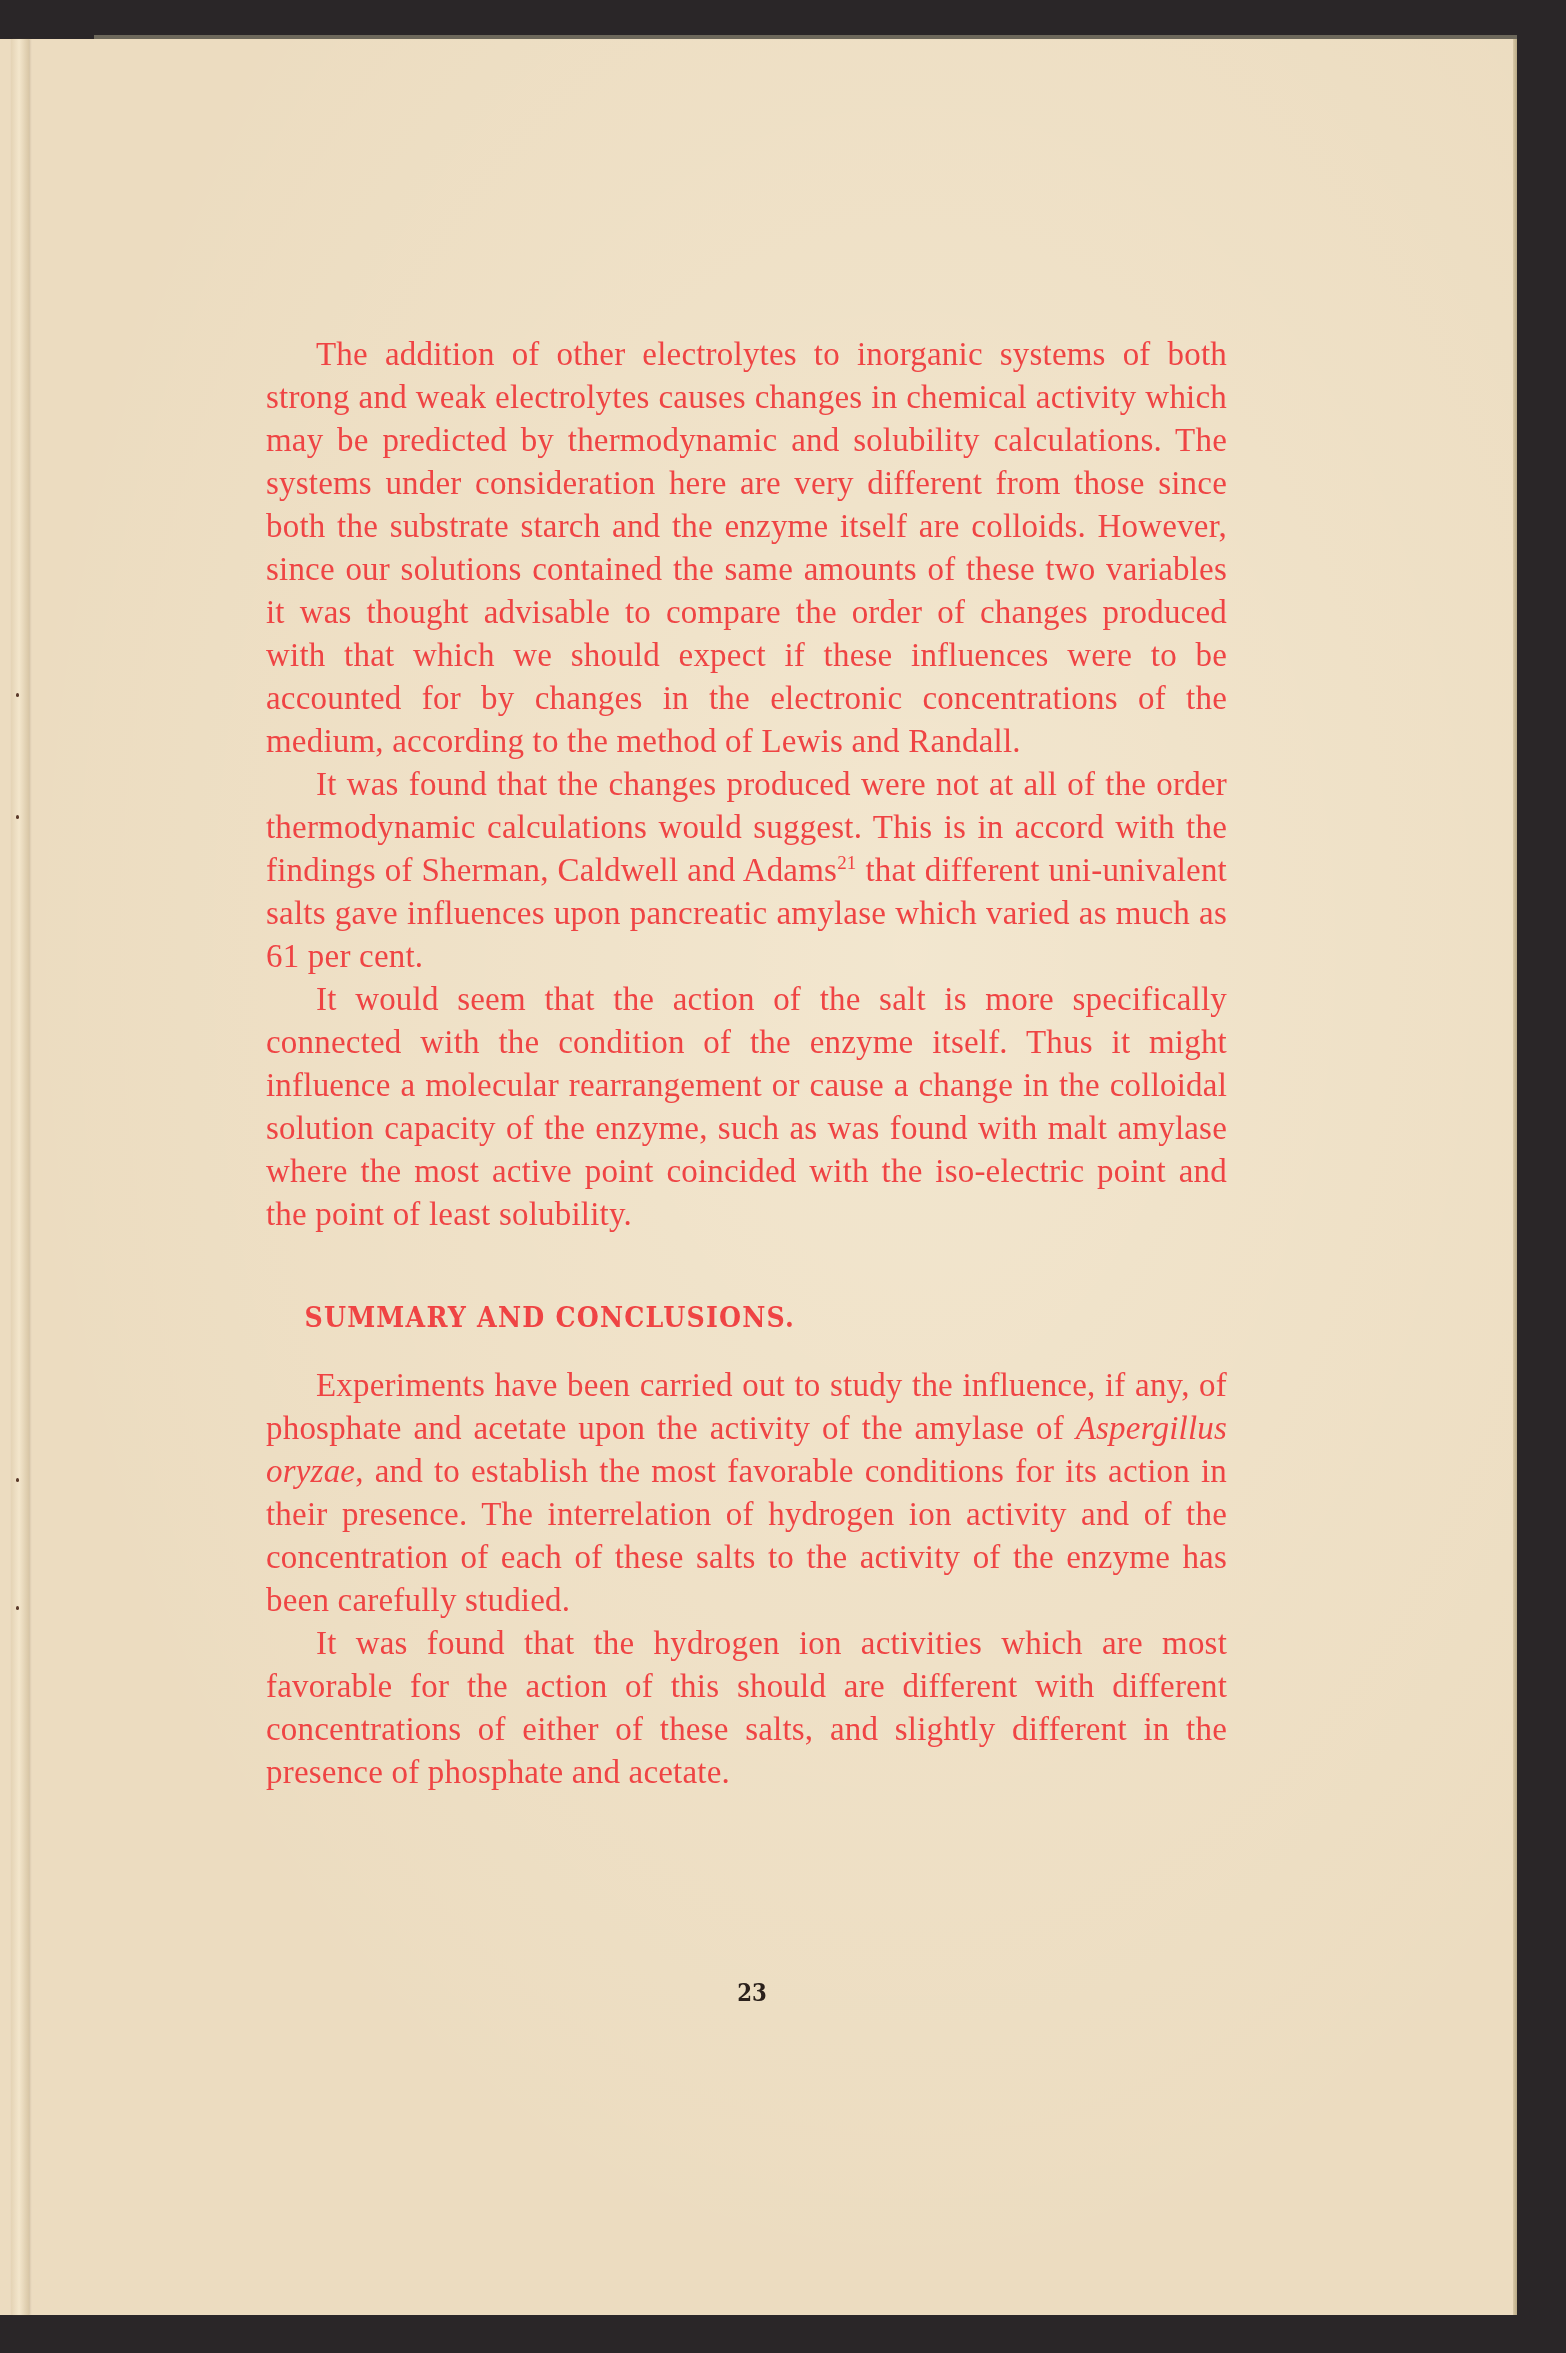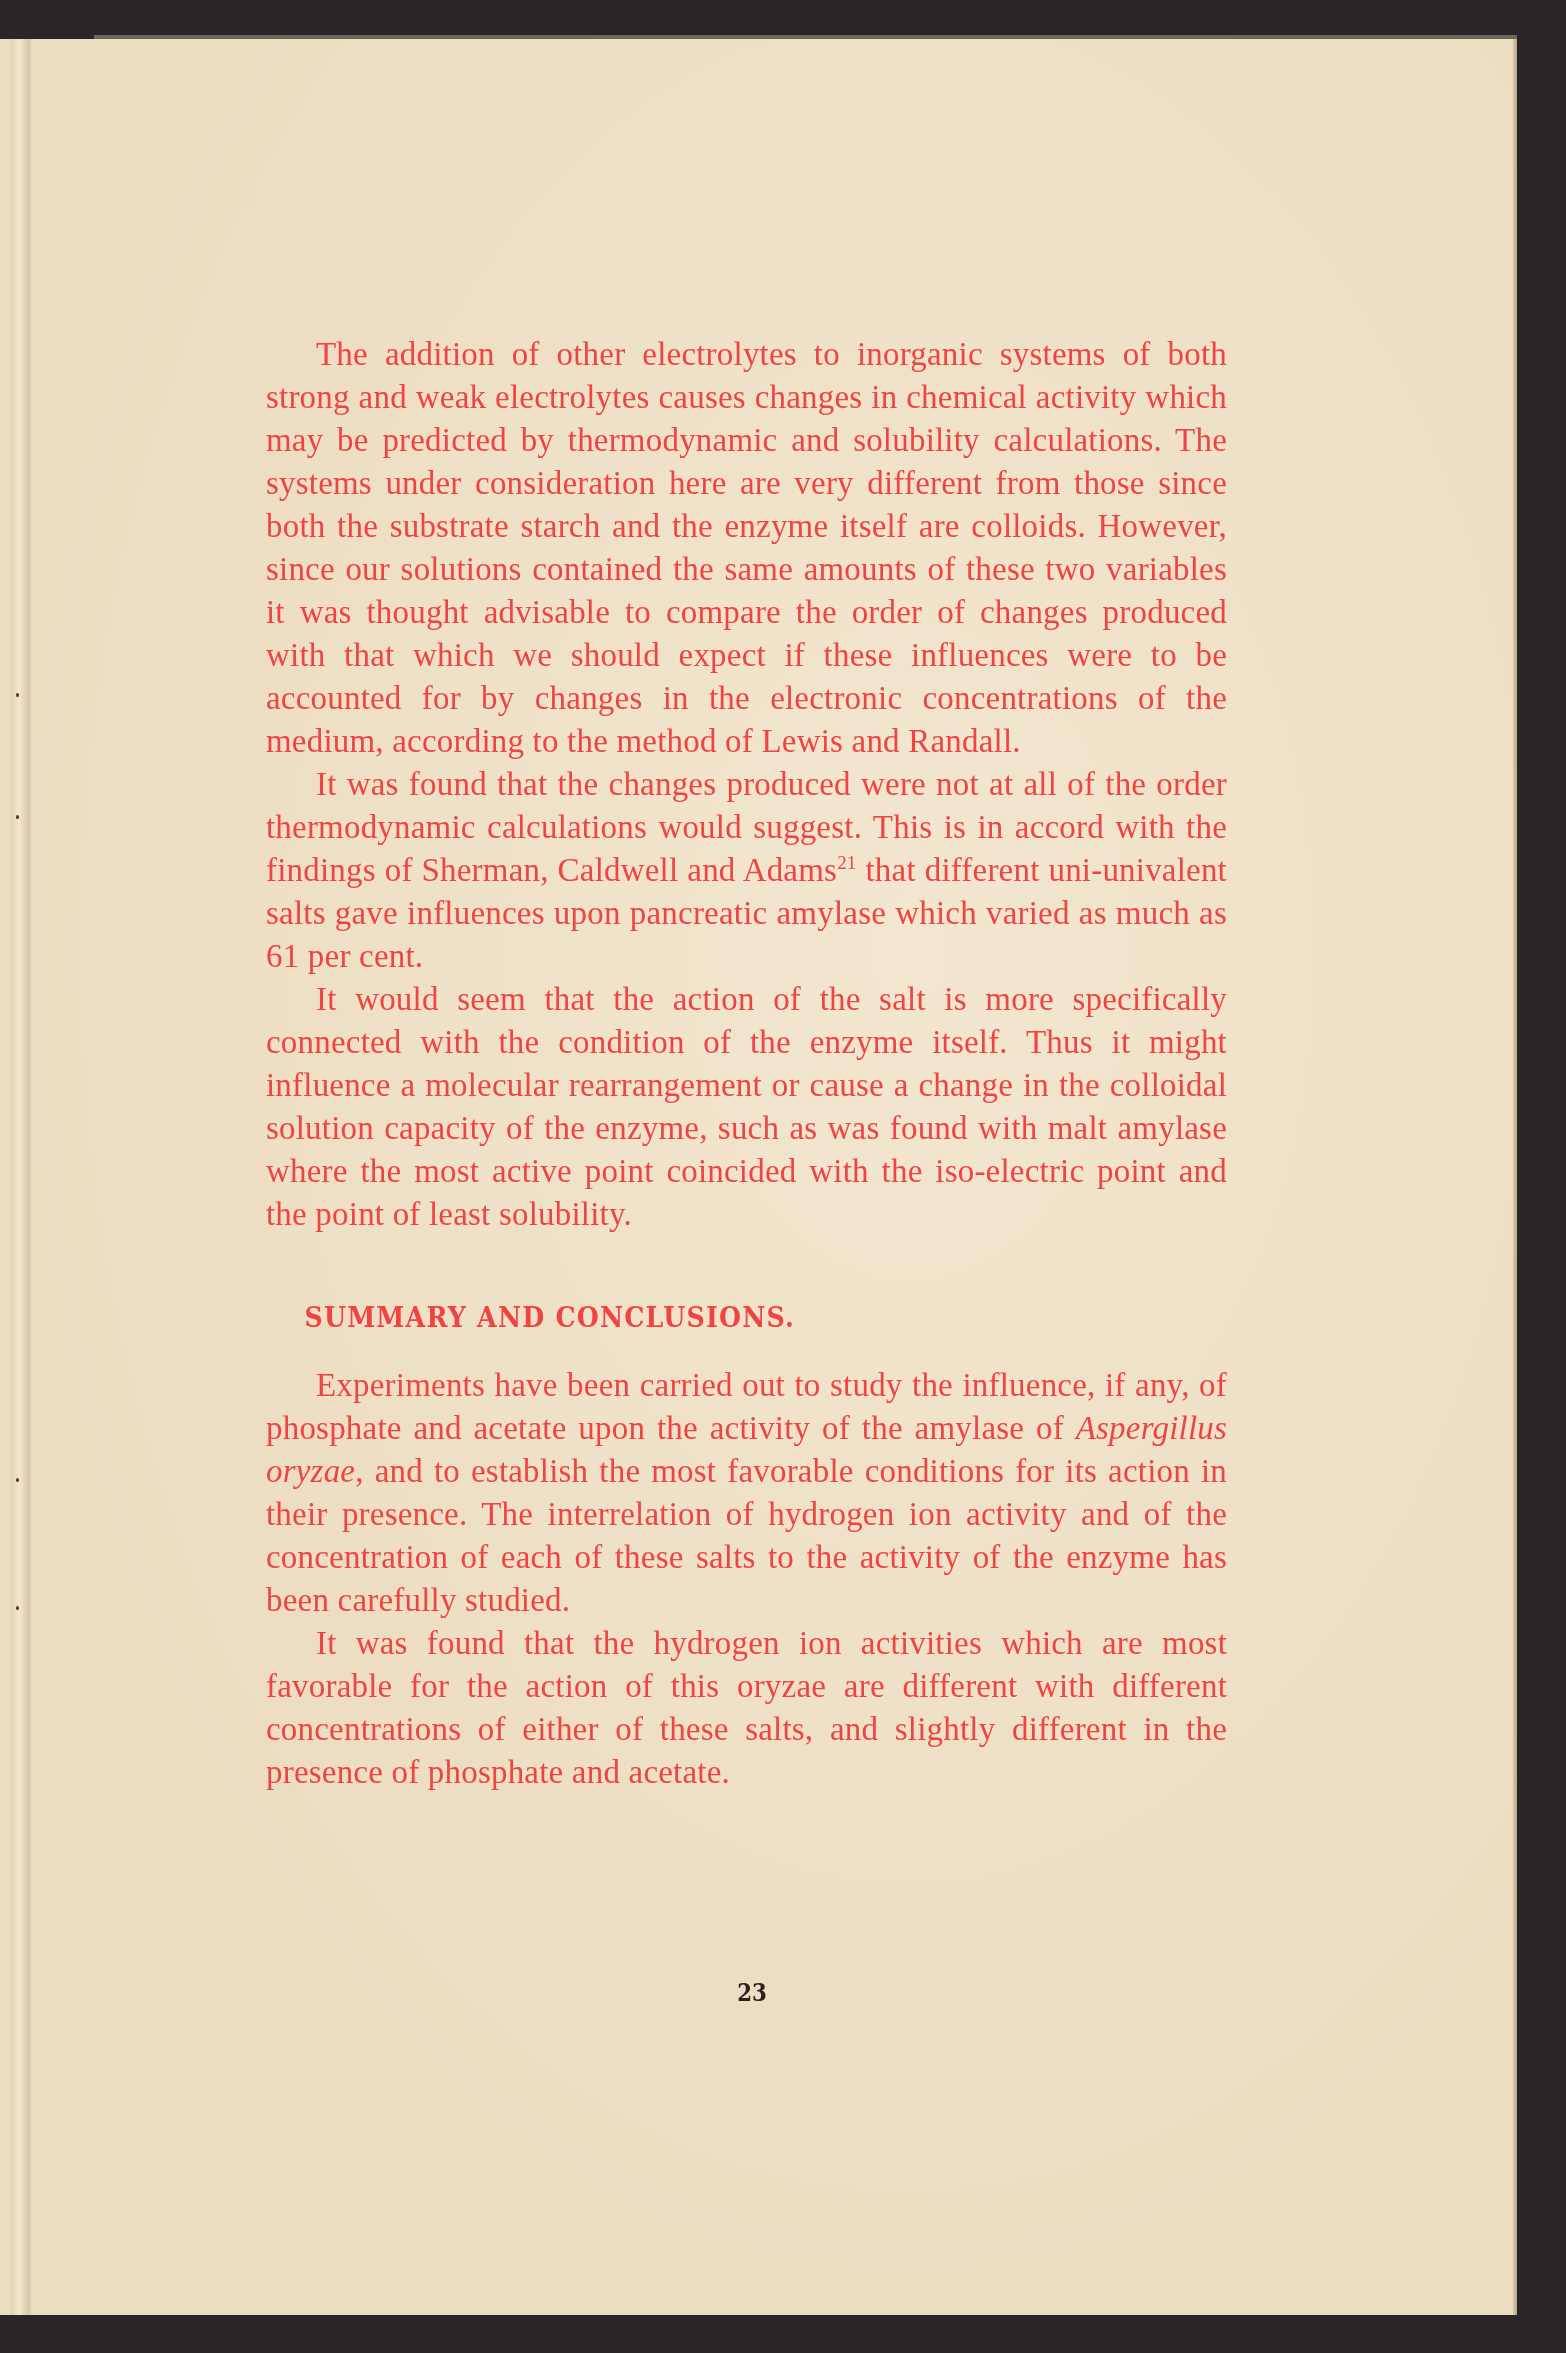--- a/index.html
+++ b/index.html
@@ -88,17 +88,17 @@
 <div class="top-edge"></div>
 
 <div class="text-col">
   <p>The addition of other electrolytes to inorganic systems of both strong and weak electrolytes causes changes in chemical activity which may be predicted by thermodynamic and solu­bility calculations.  The systems under consideration here are very different from those since both the substrate starch and the enzyme itself are colloids.  However, since our solutions contained the same amounts of these two variables it was thought advisable to compare the order of changes produced with that which we should expect if these influences were to be accounted for by changes in the electronic concentrations of the medium, according to the method of Lewis and Randall.</p>
   <p><span>It was found that the changes produced were not at all of the order thermodynamic calculations would suggest.  This is in accord with the findings of Sherman, Caldwell and Adams</span><sup class="fn">21</sup><span> that different uni-univalent salts gave influences upon pancreatic amylase which varied as much as 61 per cent.</span></p>
   <p>It would seem that the action of the salt is more spe­cifically connected with the condition of the enzyme itself. Thus it might influence a molecular rearrangement or cause a change in the colloidal solution capacity of the enzyme, such as was found with malt amylase where the most active point coincided with the iso-electric point and the point of least solubility.</p>
 
   <p class="heading">SUMMARY AND CONCLUSIONS.</p>
 
   <p><span>Experiments have been carried out to study the influence, if any, of phosphate and acetate upon the activity of the amy­lase of </span><span class="it">Aspergillus oryzae</span><span>, and to establish the most favorable conditions for its action in their presence.  The interrelation of hydrogen ion activity and of the concentration of each of these salts to the activity of the enzyme has been carefully studied.</span></p>
-  <p>It was found that the hydrogen ion activities which are most favorable for the action of this oryzae are different with different concentrations of either of these salts, and slightly different in the presence of phosphate and acetate.</p>
+  <p>It was found that the hydrogen ion activities which are most favorable for the action of this should are different with different concentrations of either of these salts, and slightly different in the presence of phosphate and acetate.</p>
 </div>
 
 <div class="page-number">23</div>
 
 
 </body></html>

